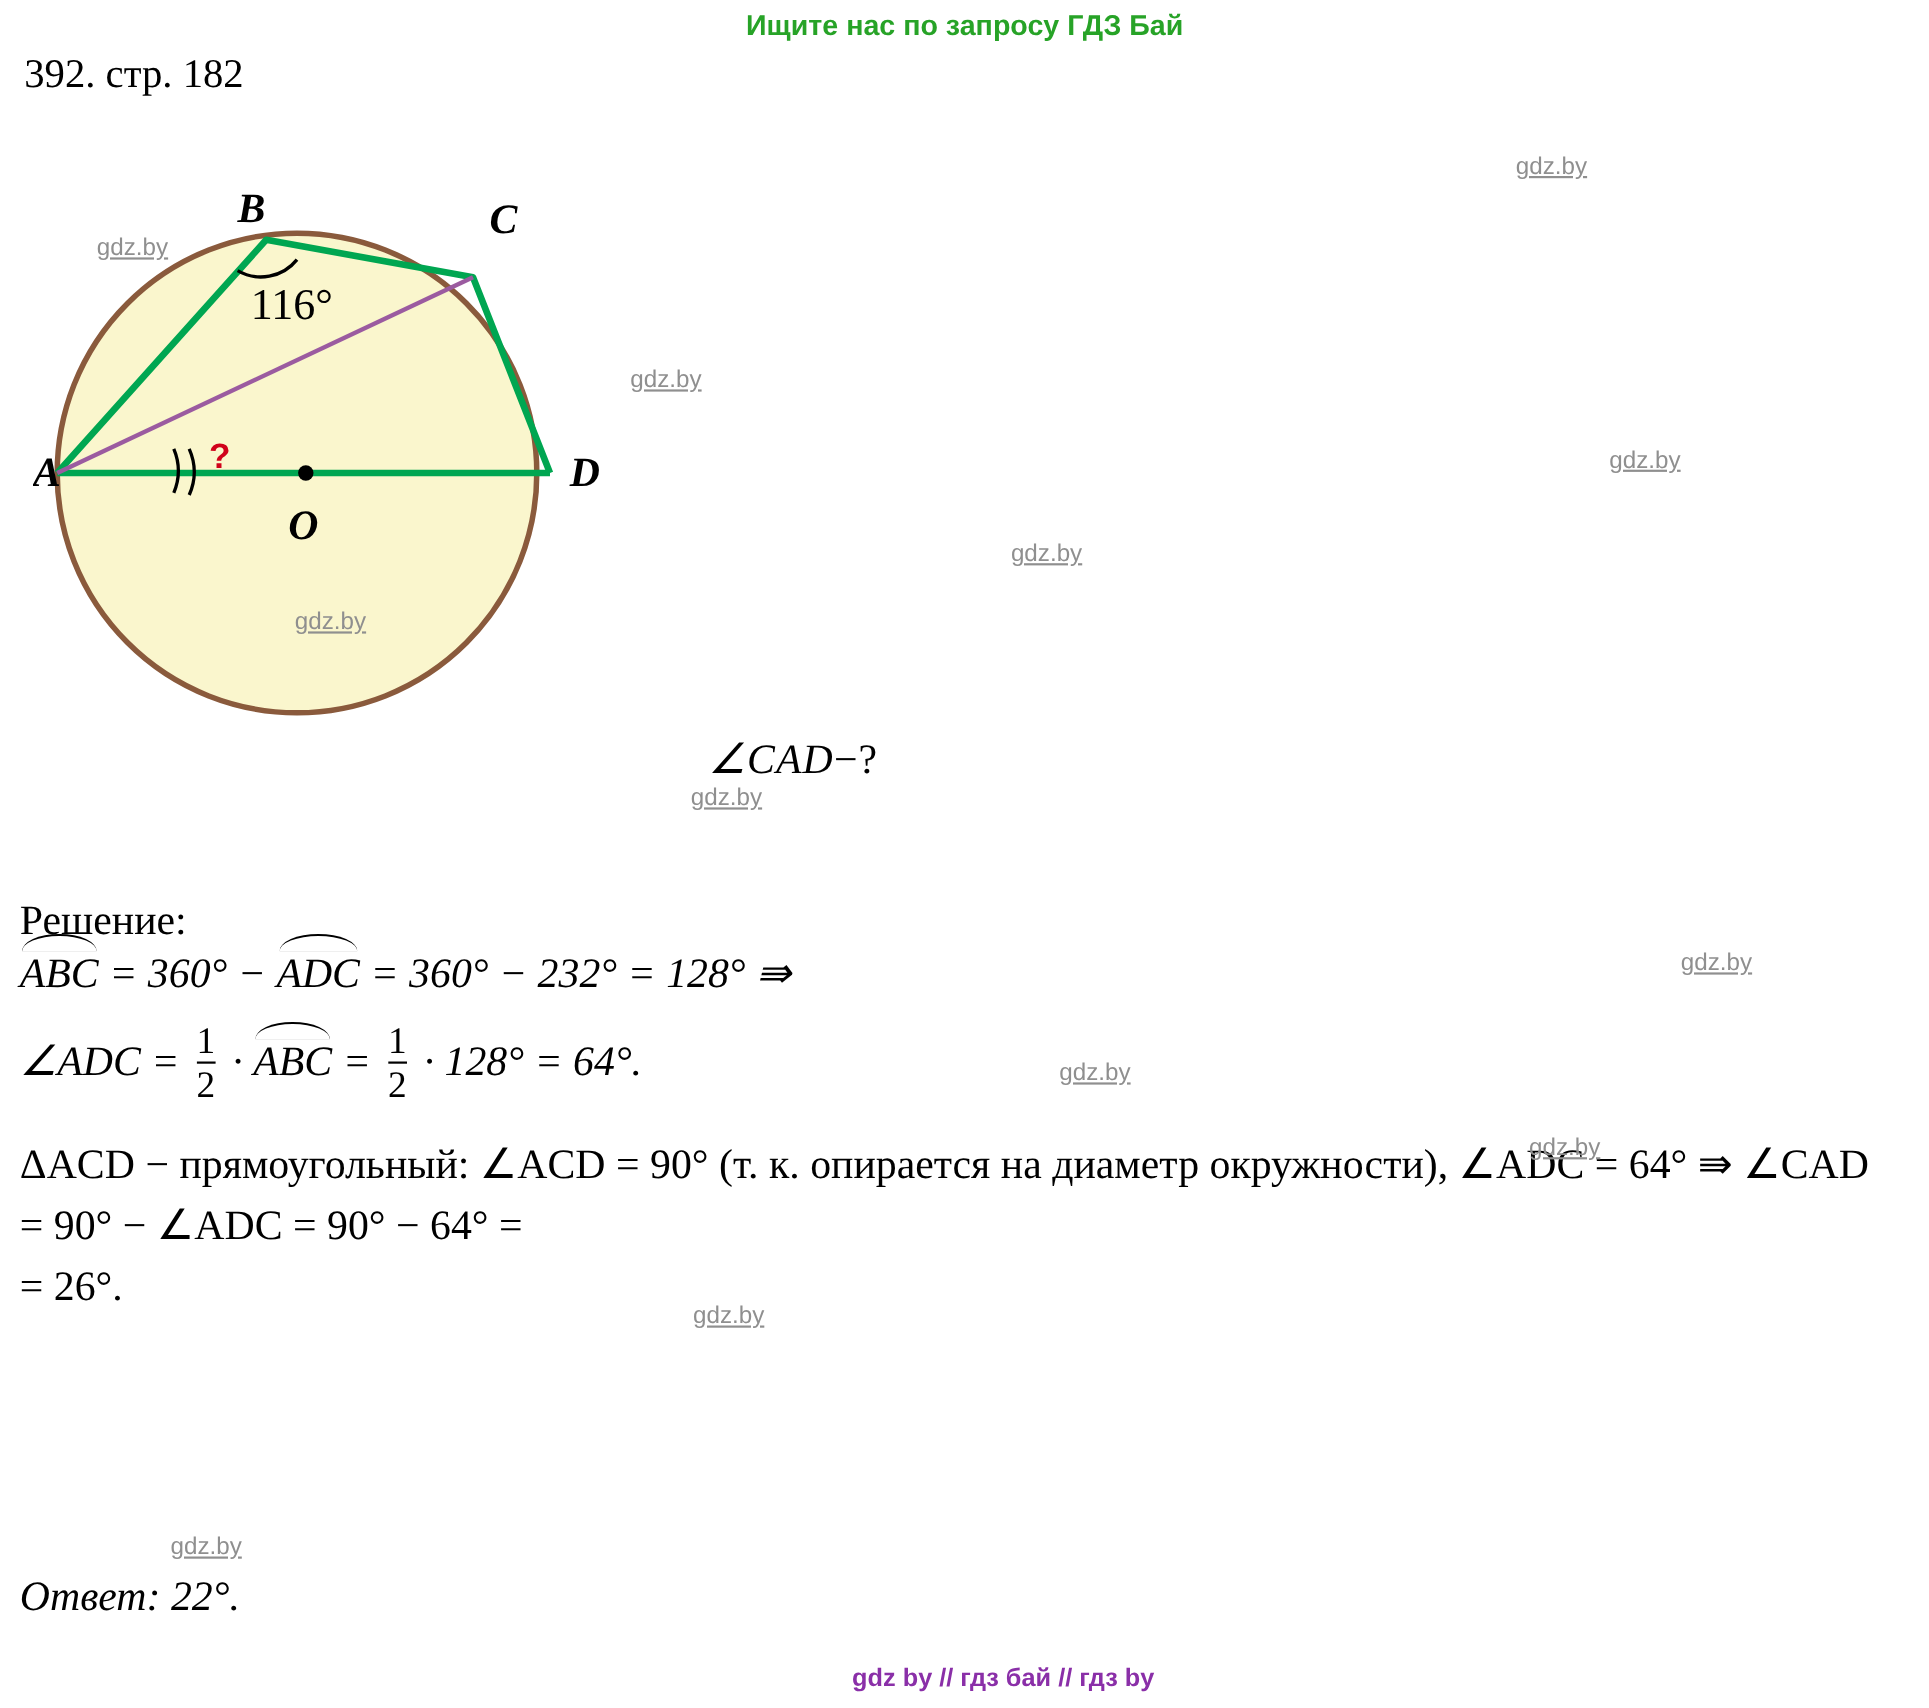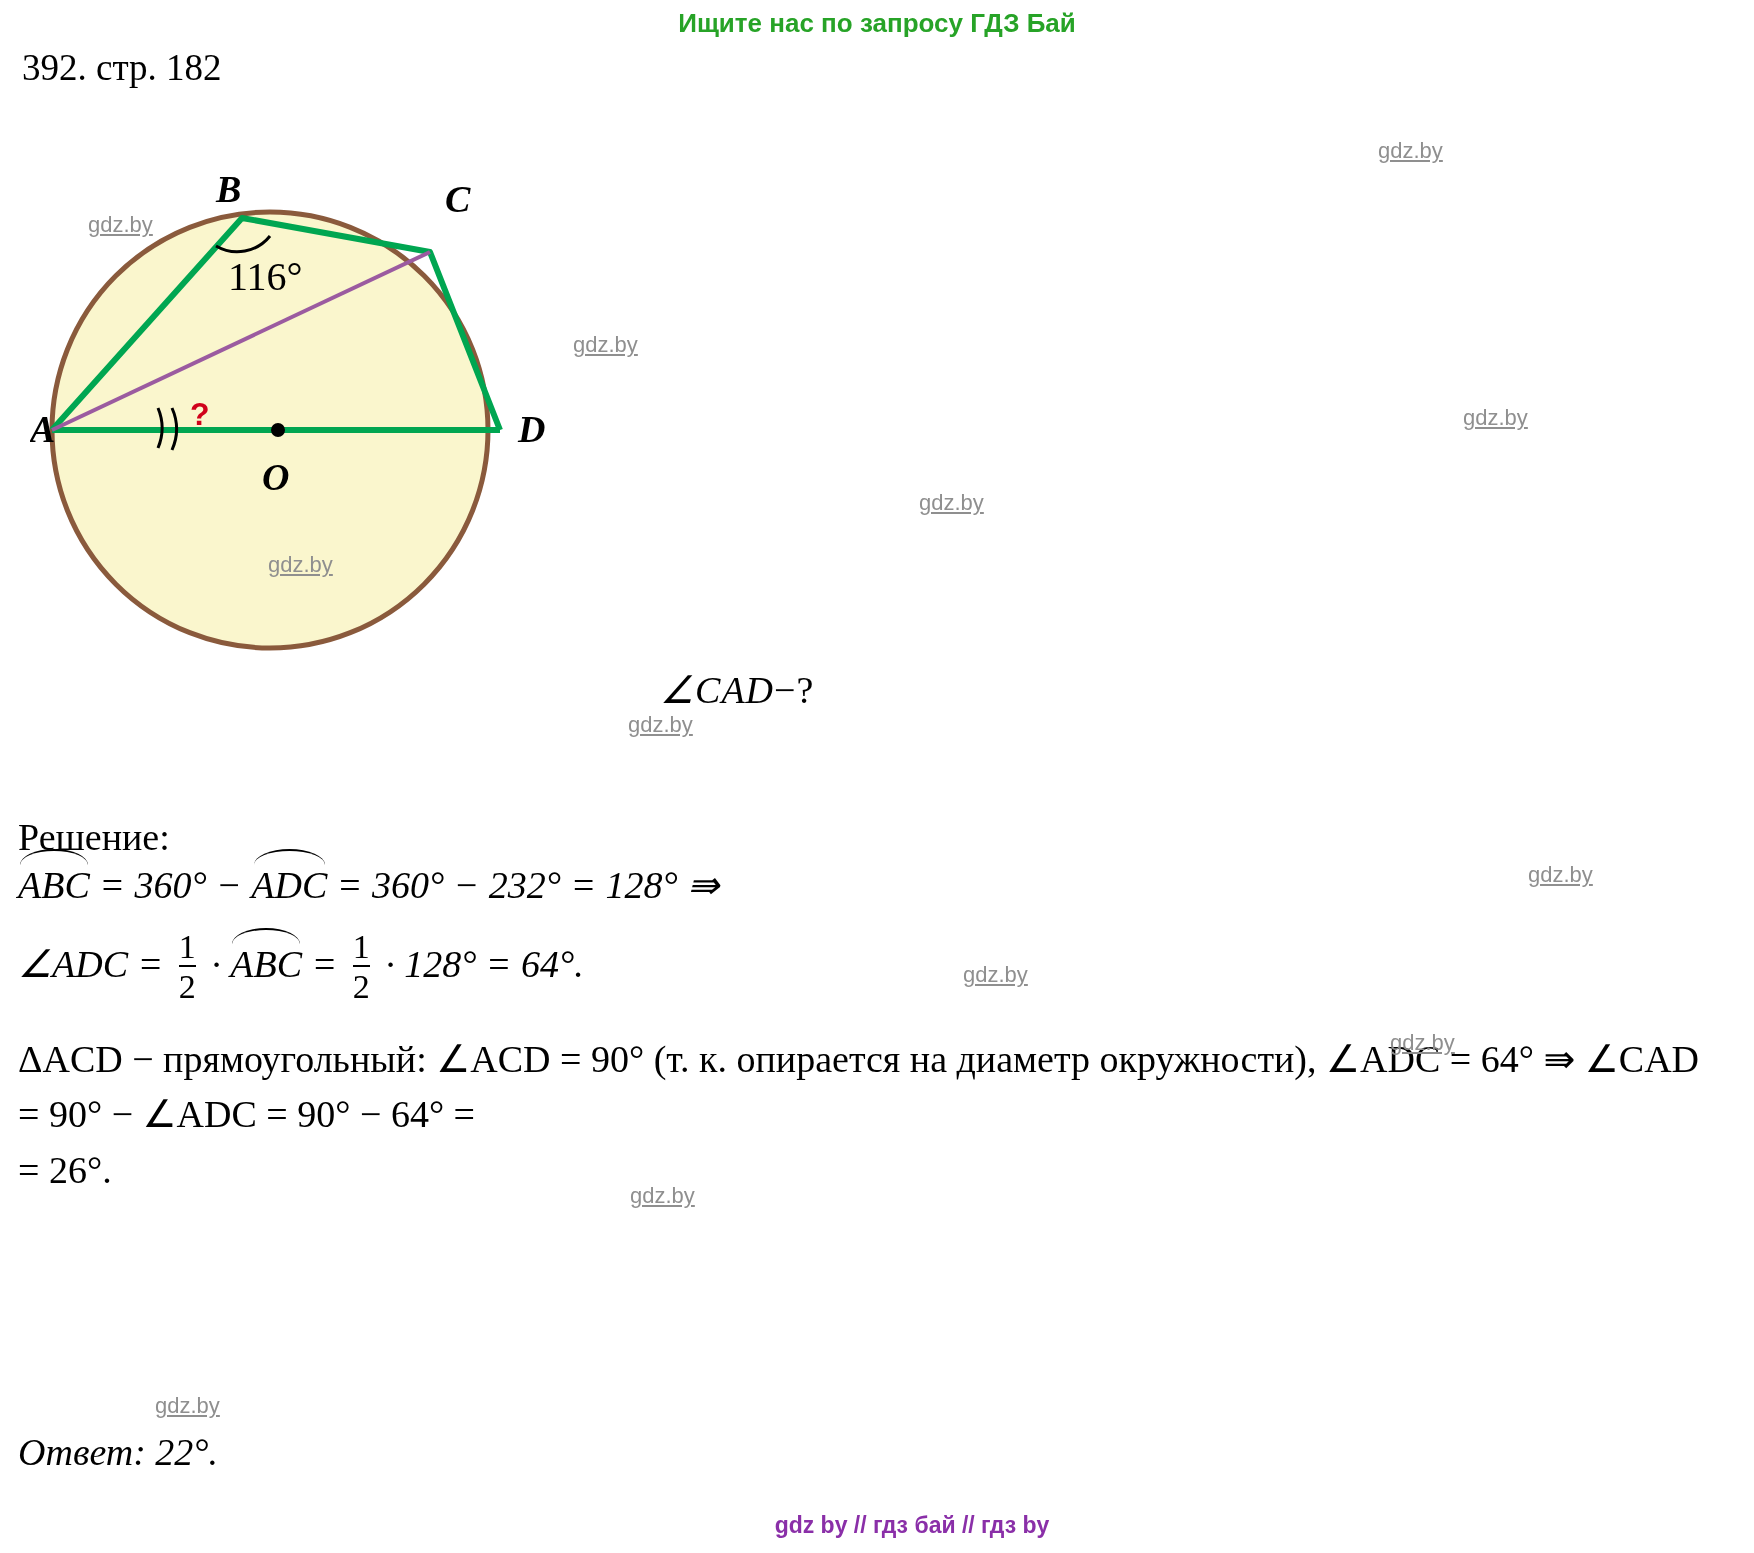--- a/index.html
+++ b/index.html
@@ -37,21 +37,21 @@
   .figure {
     position: absolute;
     top: 140px;
     left: 30px;
     width: 640px;
     height: 560px;
   }
   .question-label {
     position: absolute;
     top: 668px;
-    left: 660px;
+    left: 644px;
     font-family: "Liberation Serif", serif;
     font-style: italic;
     font-size: 38px;
     letter-spacing: 1px;
   }
   .question-label .nonit { font-style: normal; }
   .solution {
     position: absolute;
     top: 815px;
     left: 18px;

